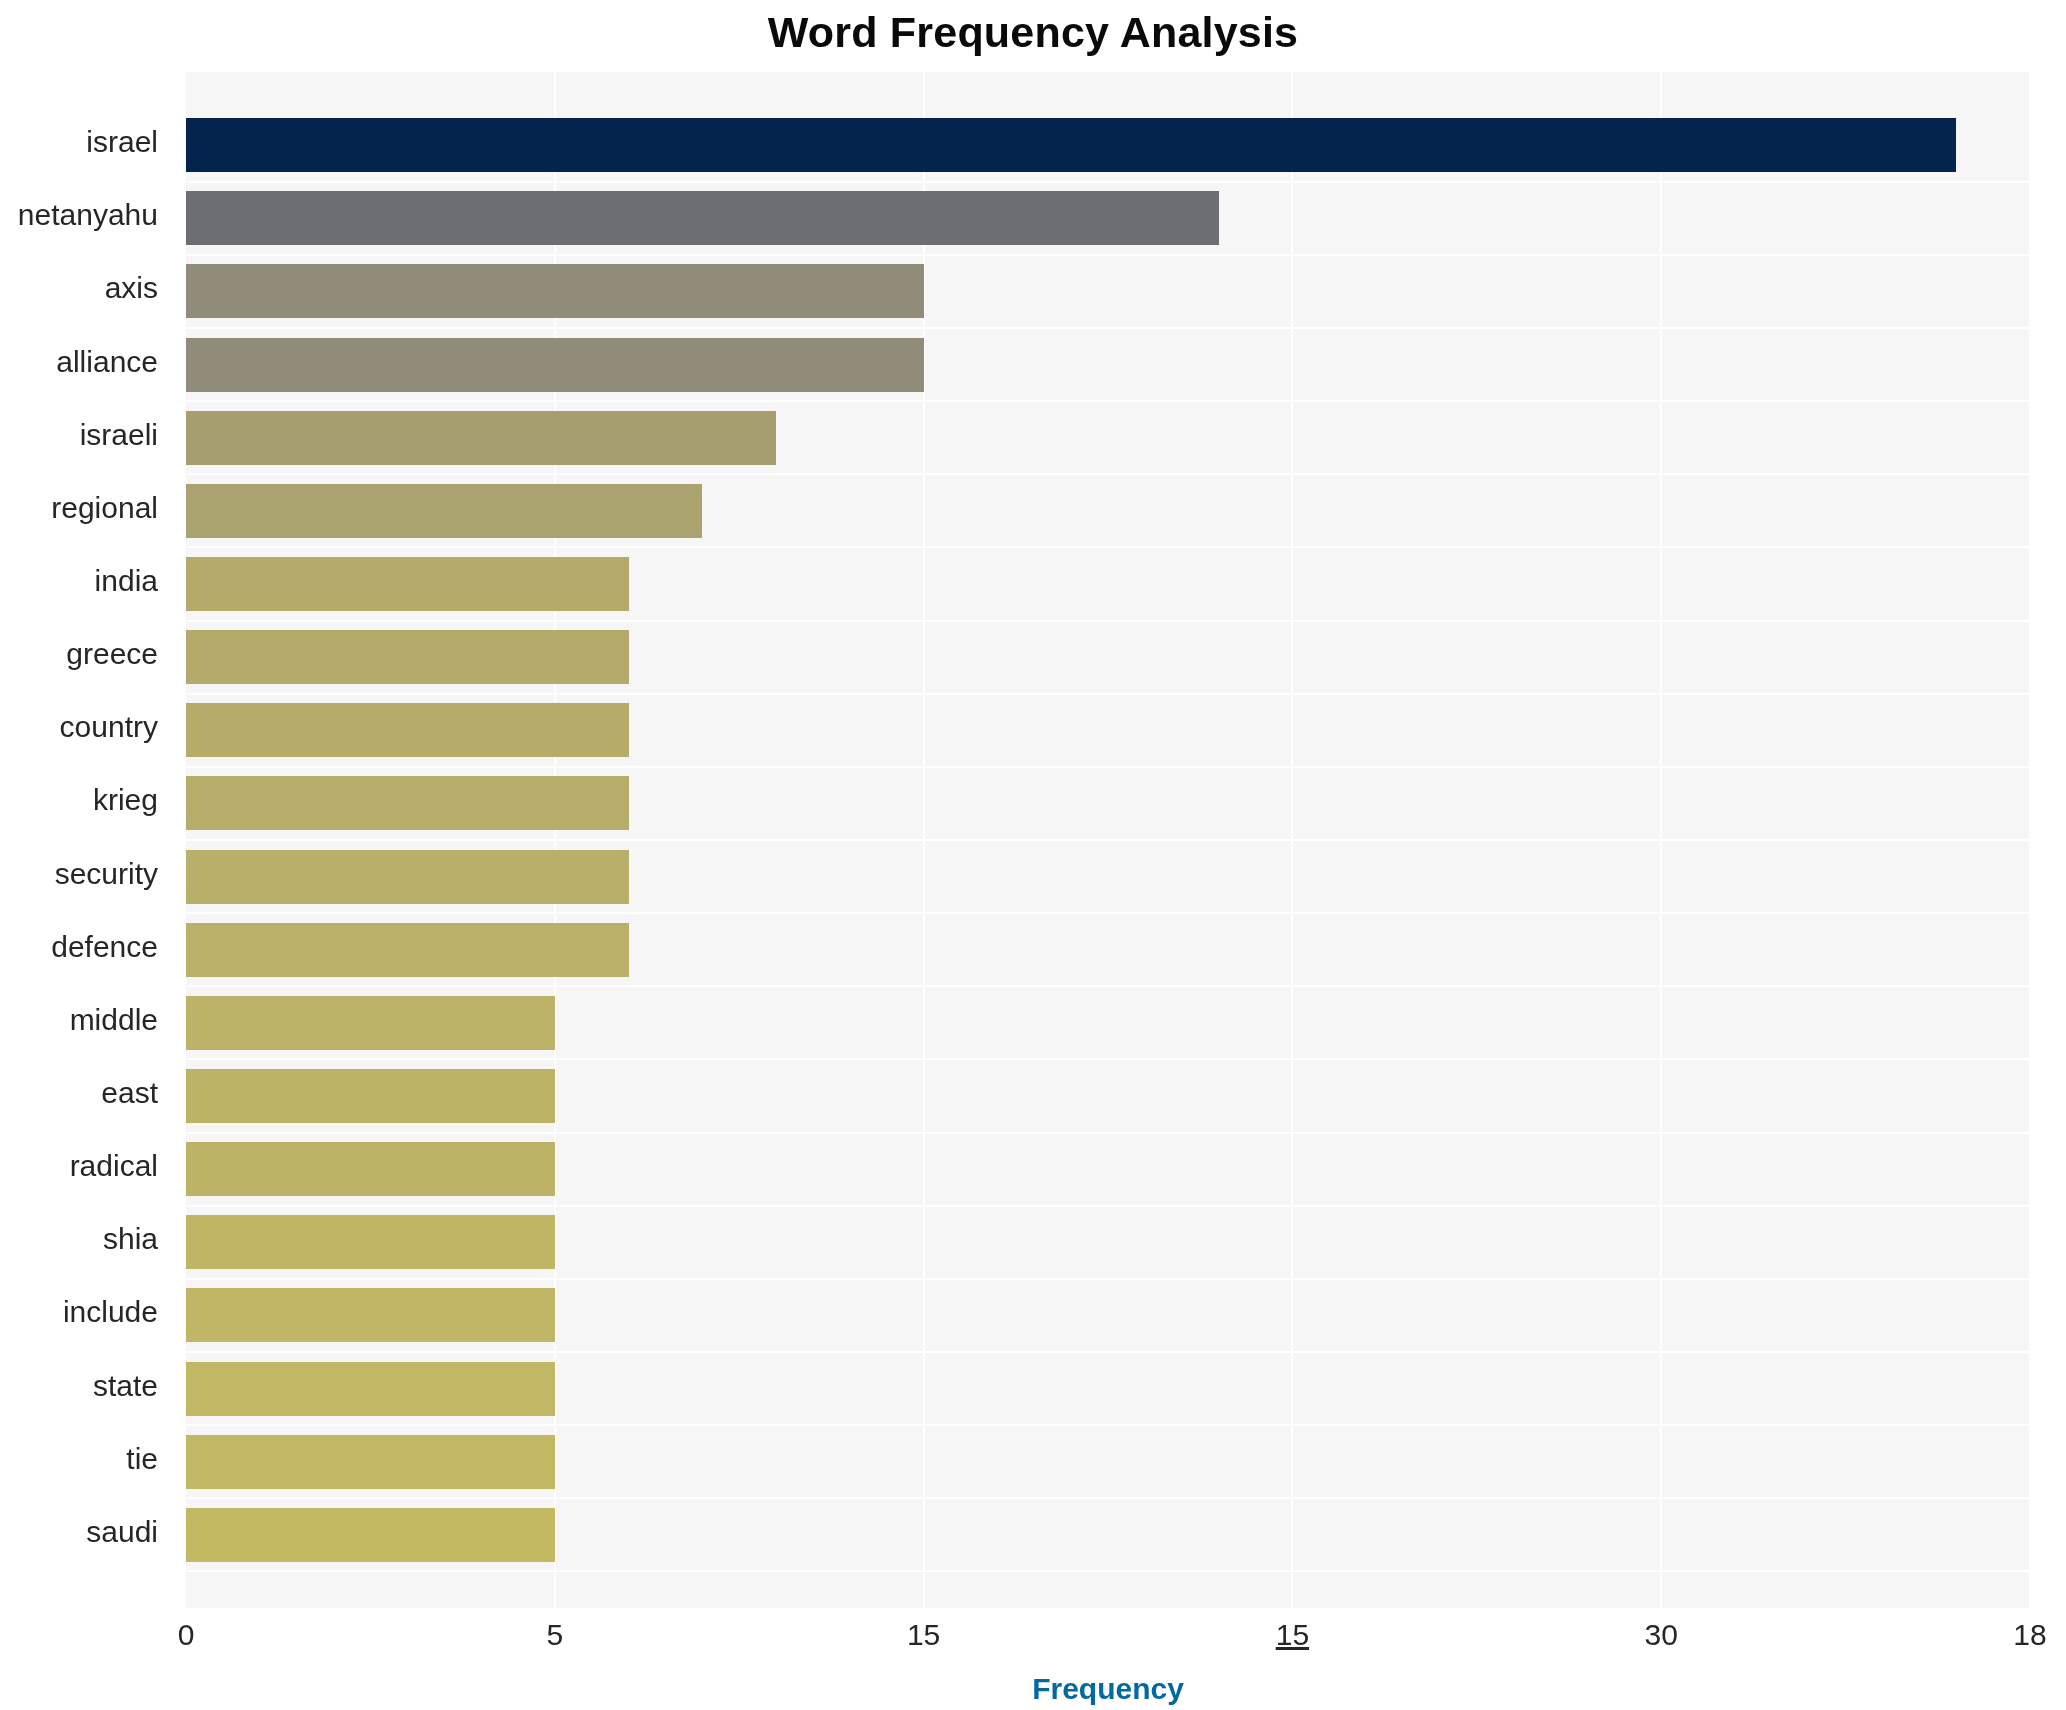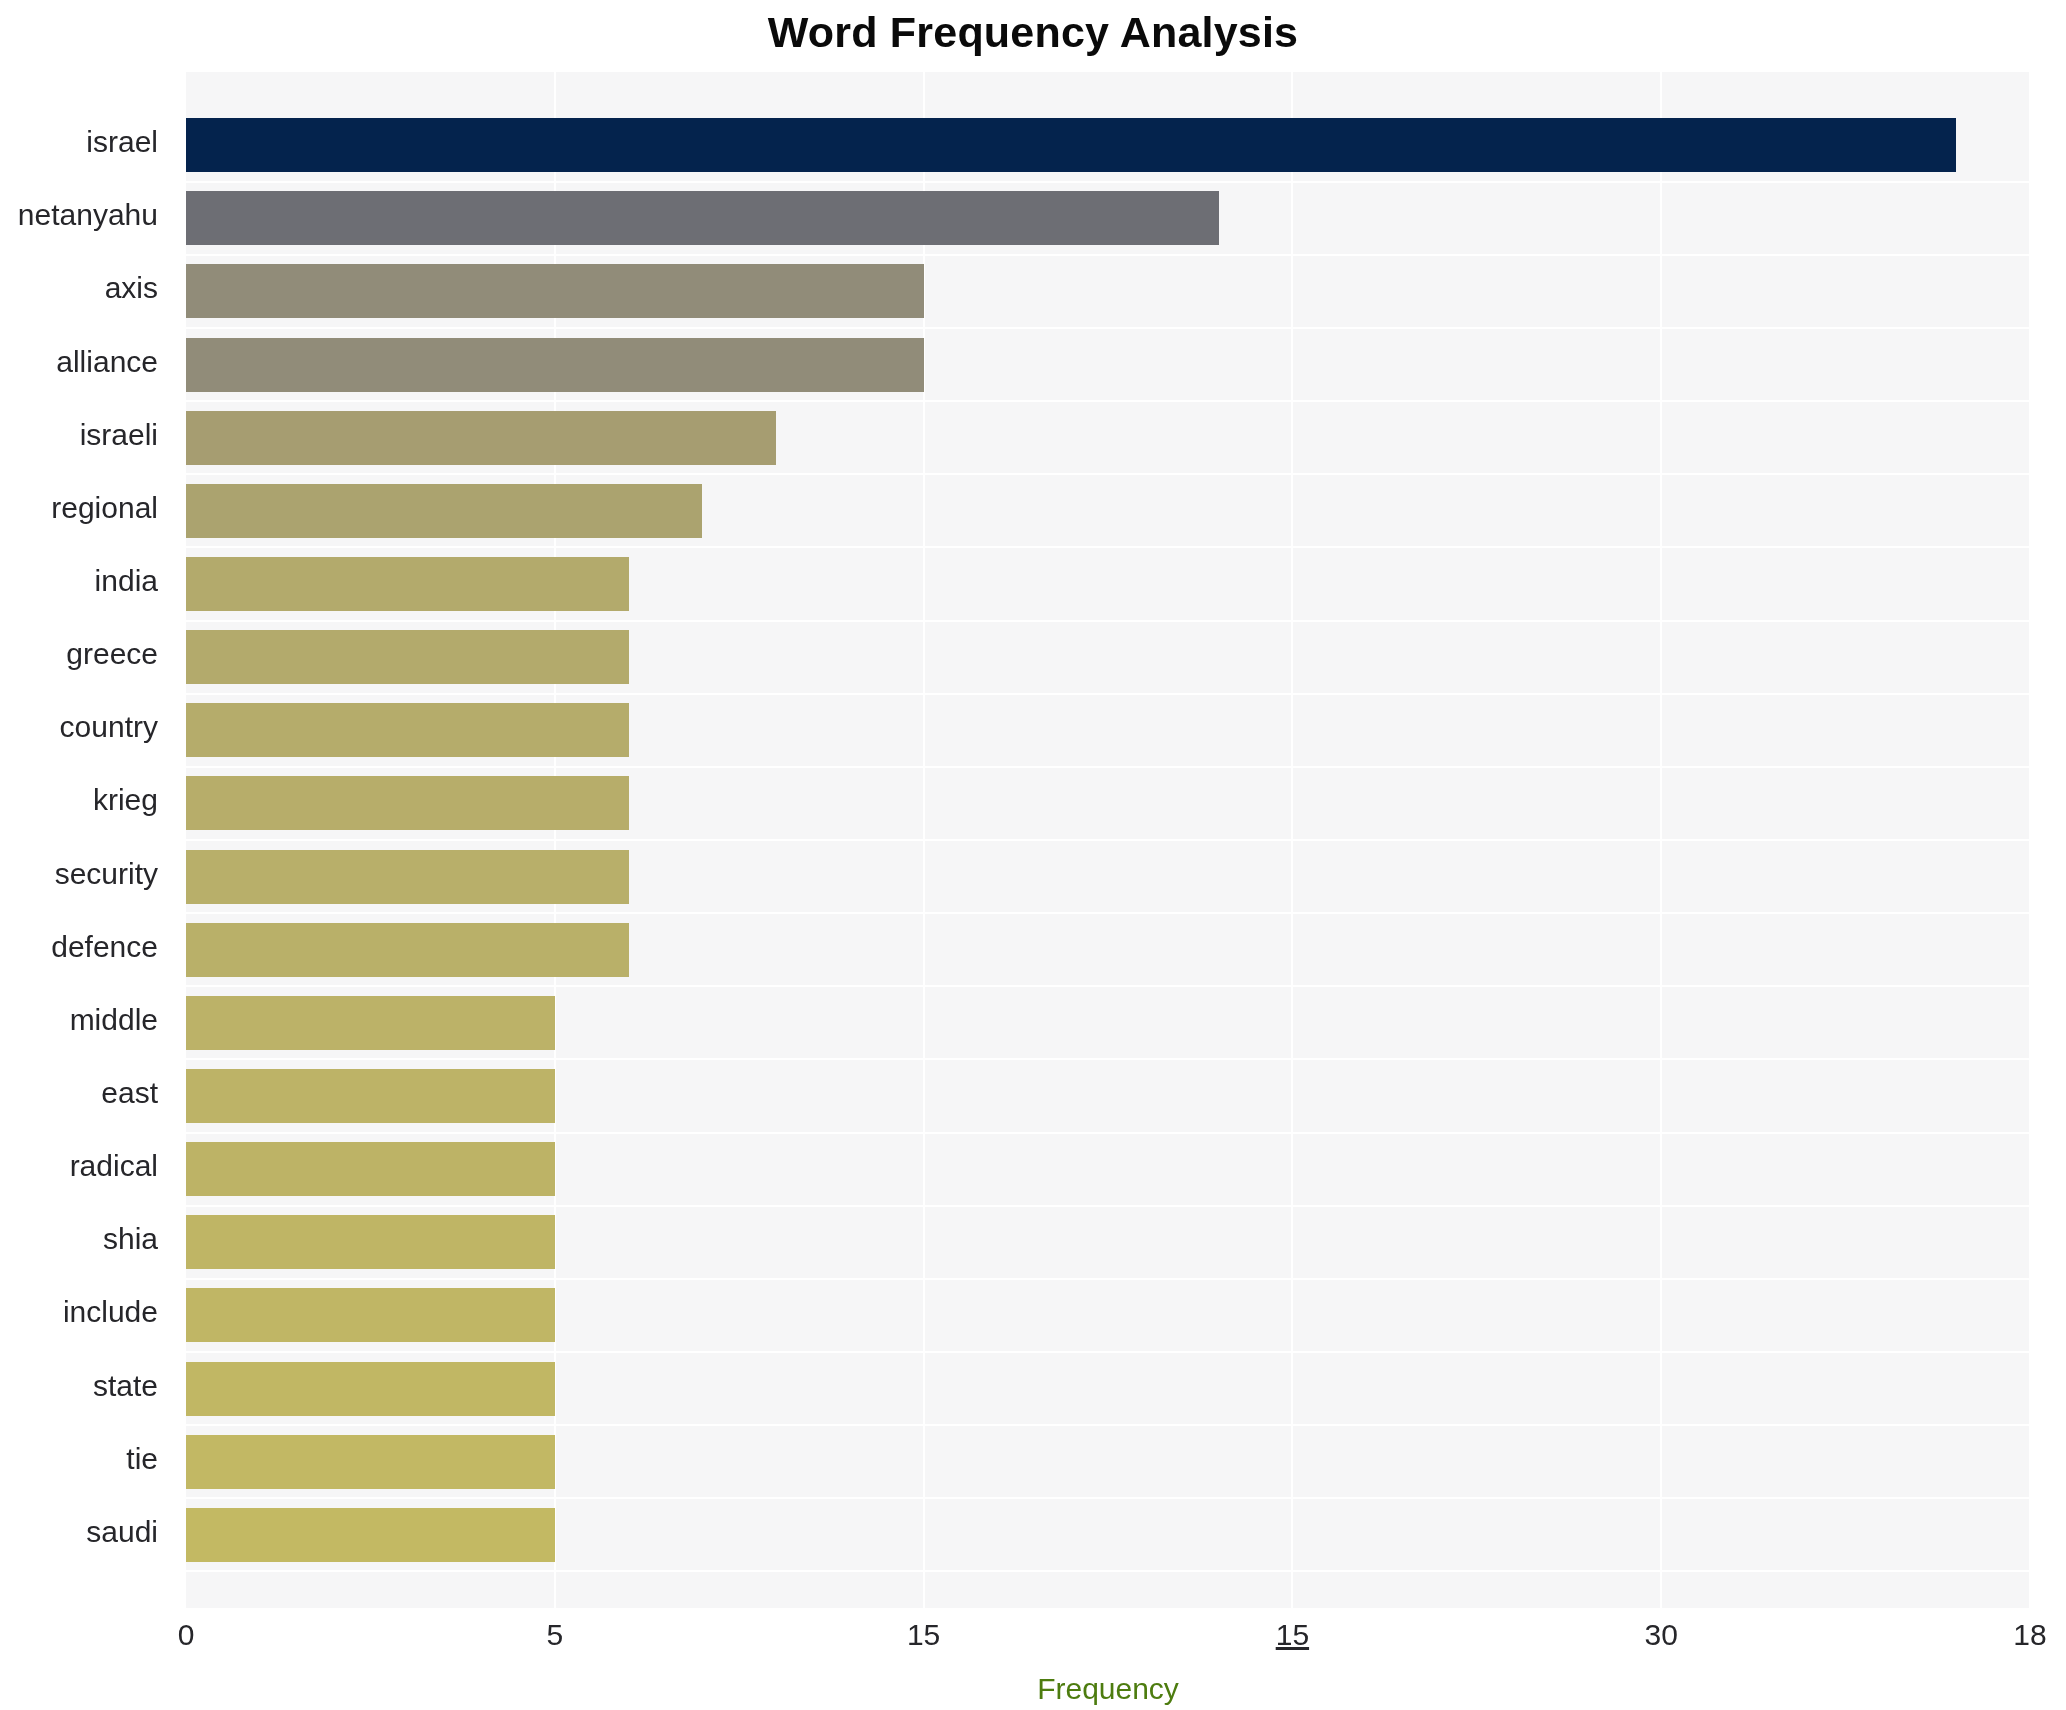--- a/index.html
+++ b/index.html
@@ -100,22 +100,23 @@
     color: #26262a;
     font-family: "Liberation Sans", sans-serif;
   }
   #x-axis-label {
     position: absolute;
     left: 186px;
     top: 1672px;
     width: 1844px;
     text-align: center;
     font-size: 30px;
-    color: #4d7c0f;
-    font-family: "Liberation Sans", sans-serif;
+    color: #0369a1;
+    font-family: "Liberation Sans", sans-serif;
+    font-weight: bold;
   }
 </style>
 </head>
 <body>
 
 <div id="figure">
 
   <div id="y-labels">
       <div class="ytick" style="top: 53.1429px; padding-right: 14px;">israel</div>
       <div class="ytick" style="top: 126.286px; padding-right: 14px;">netanyahu</div>

